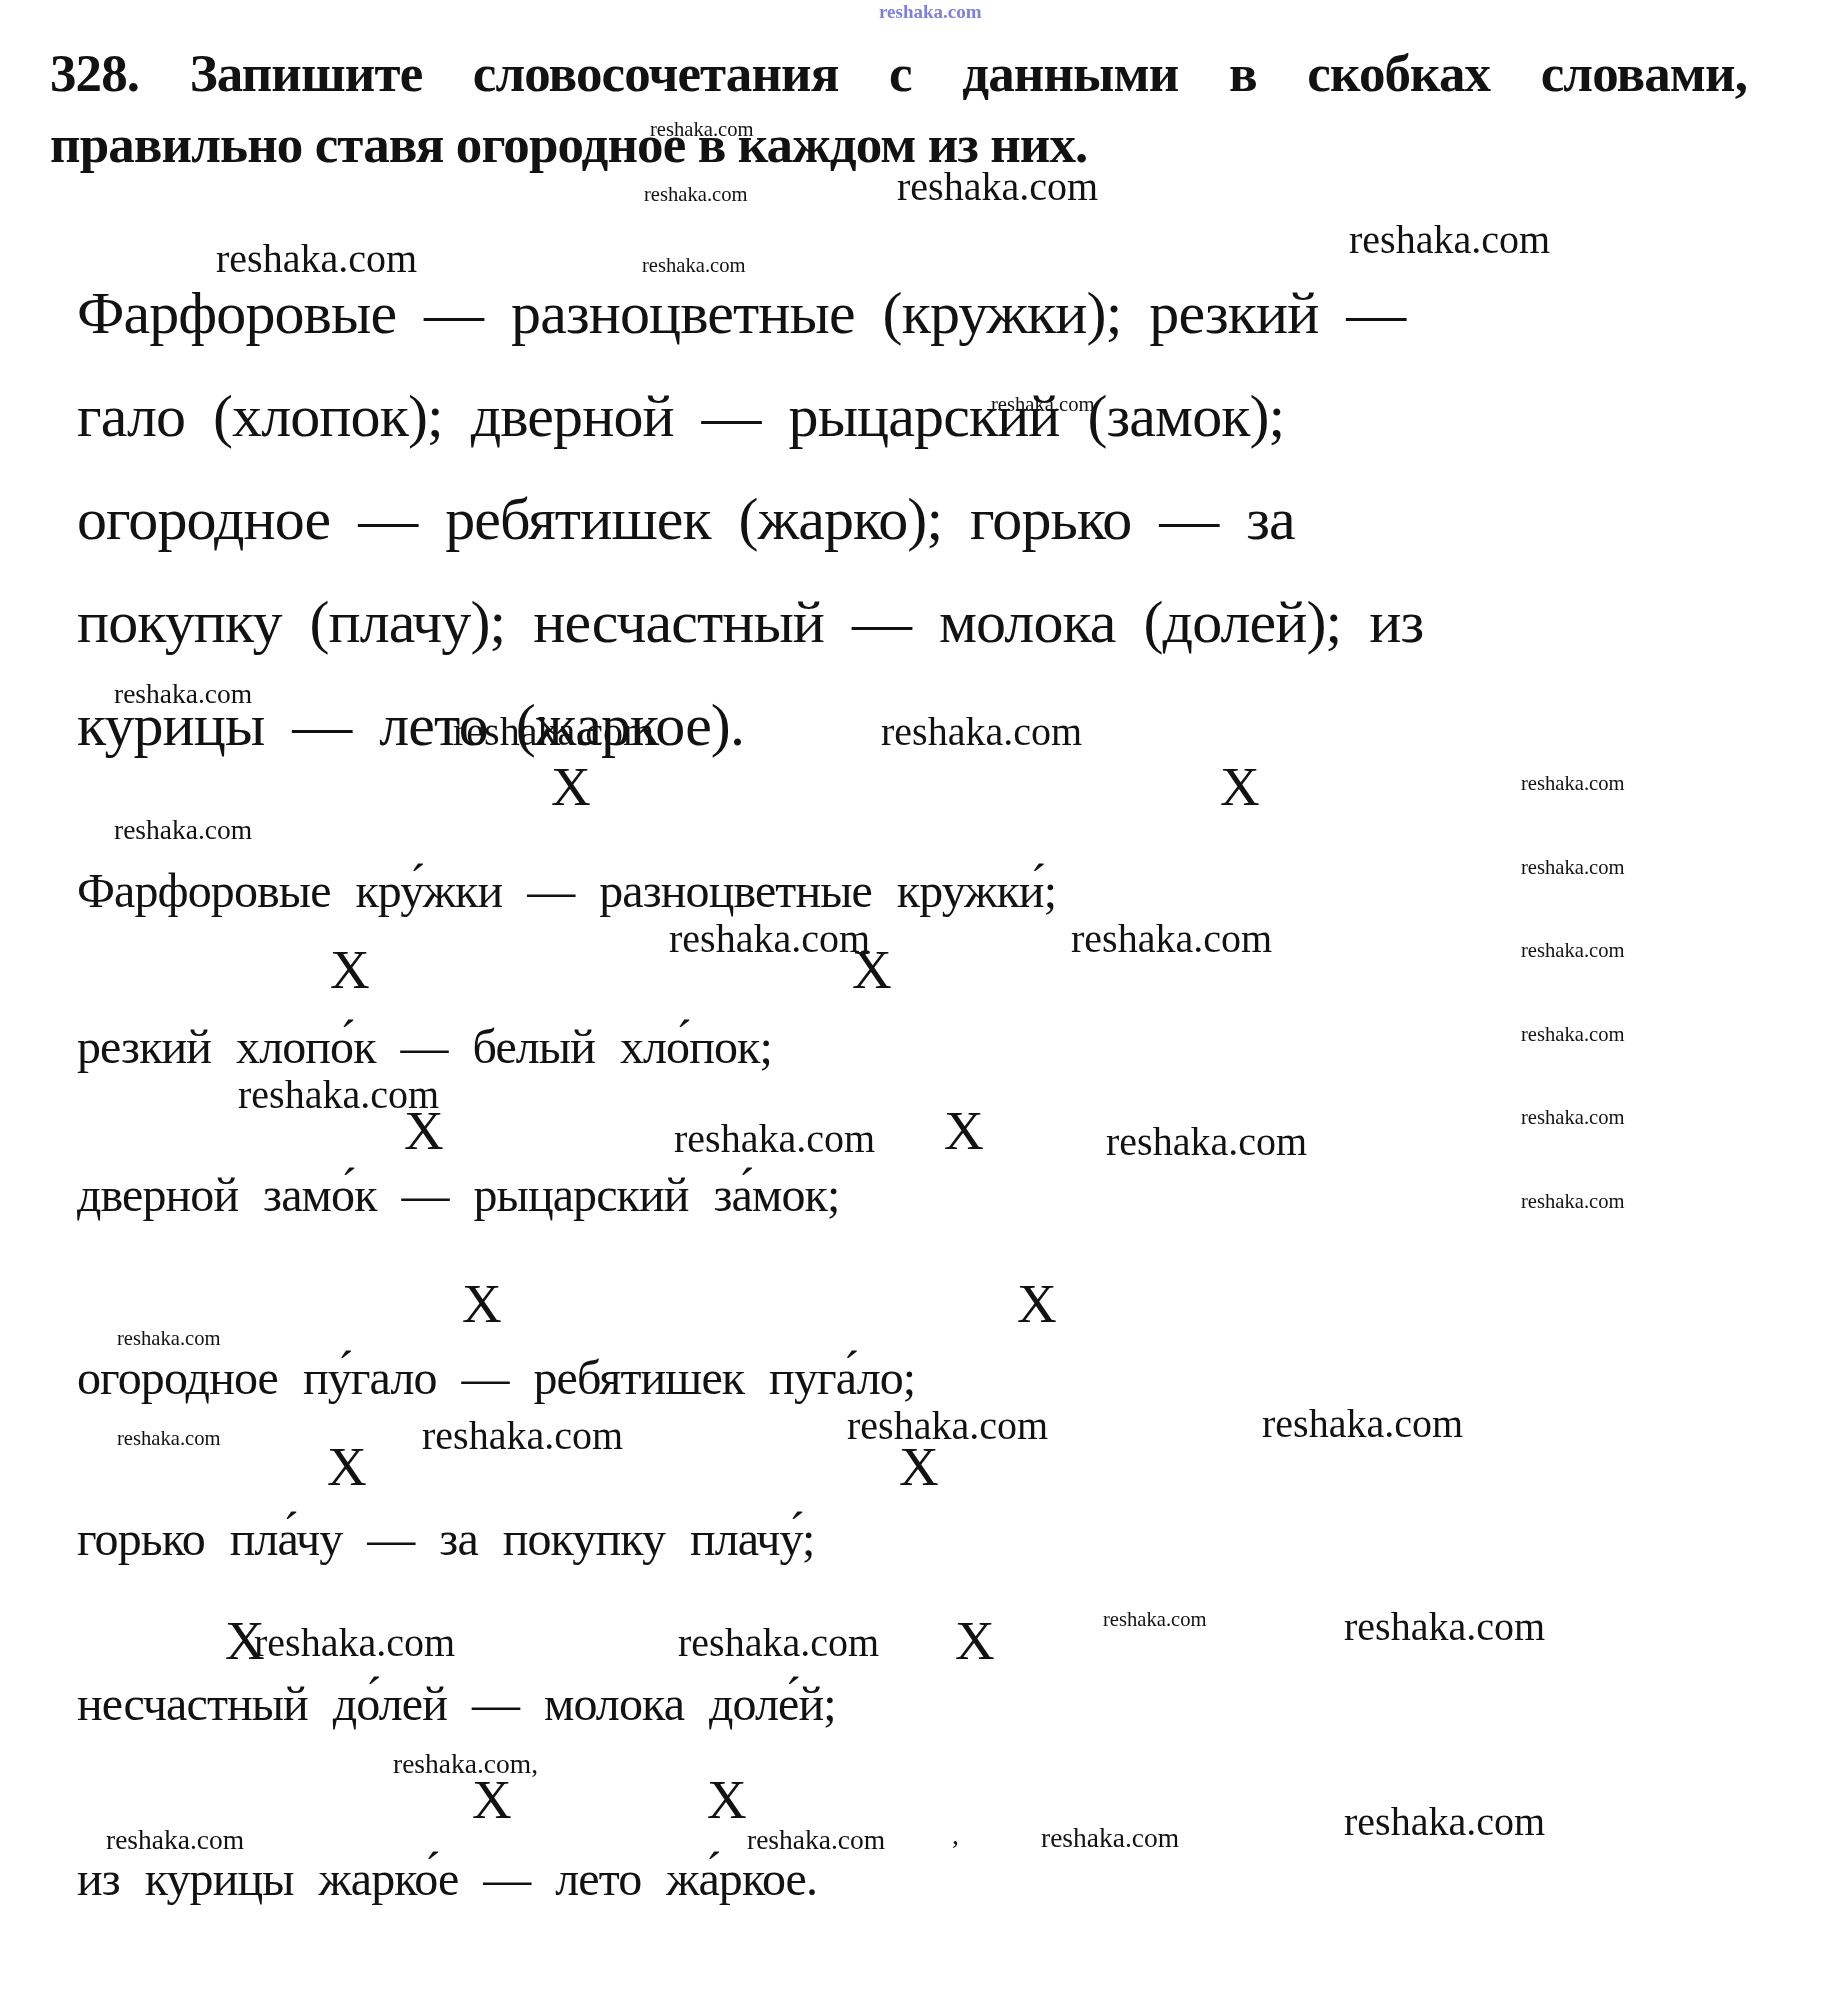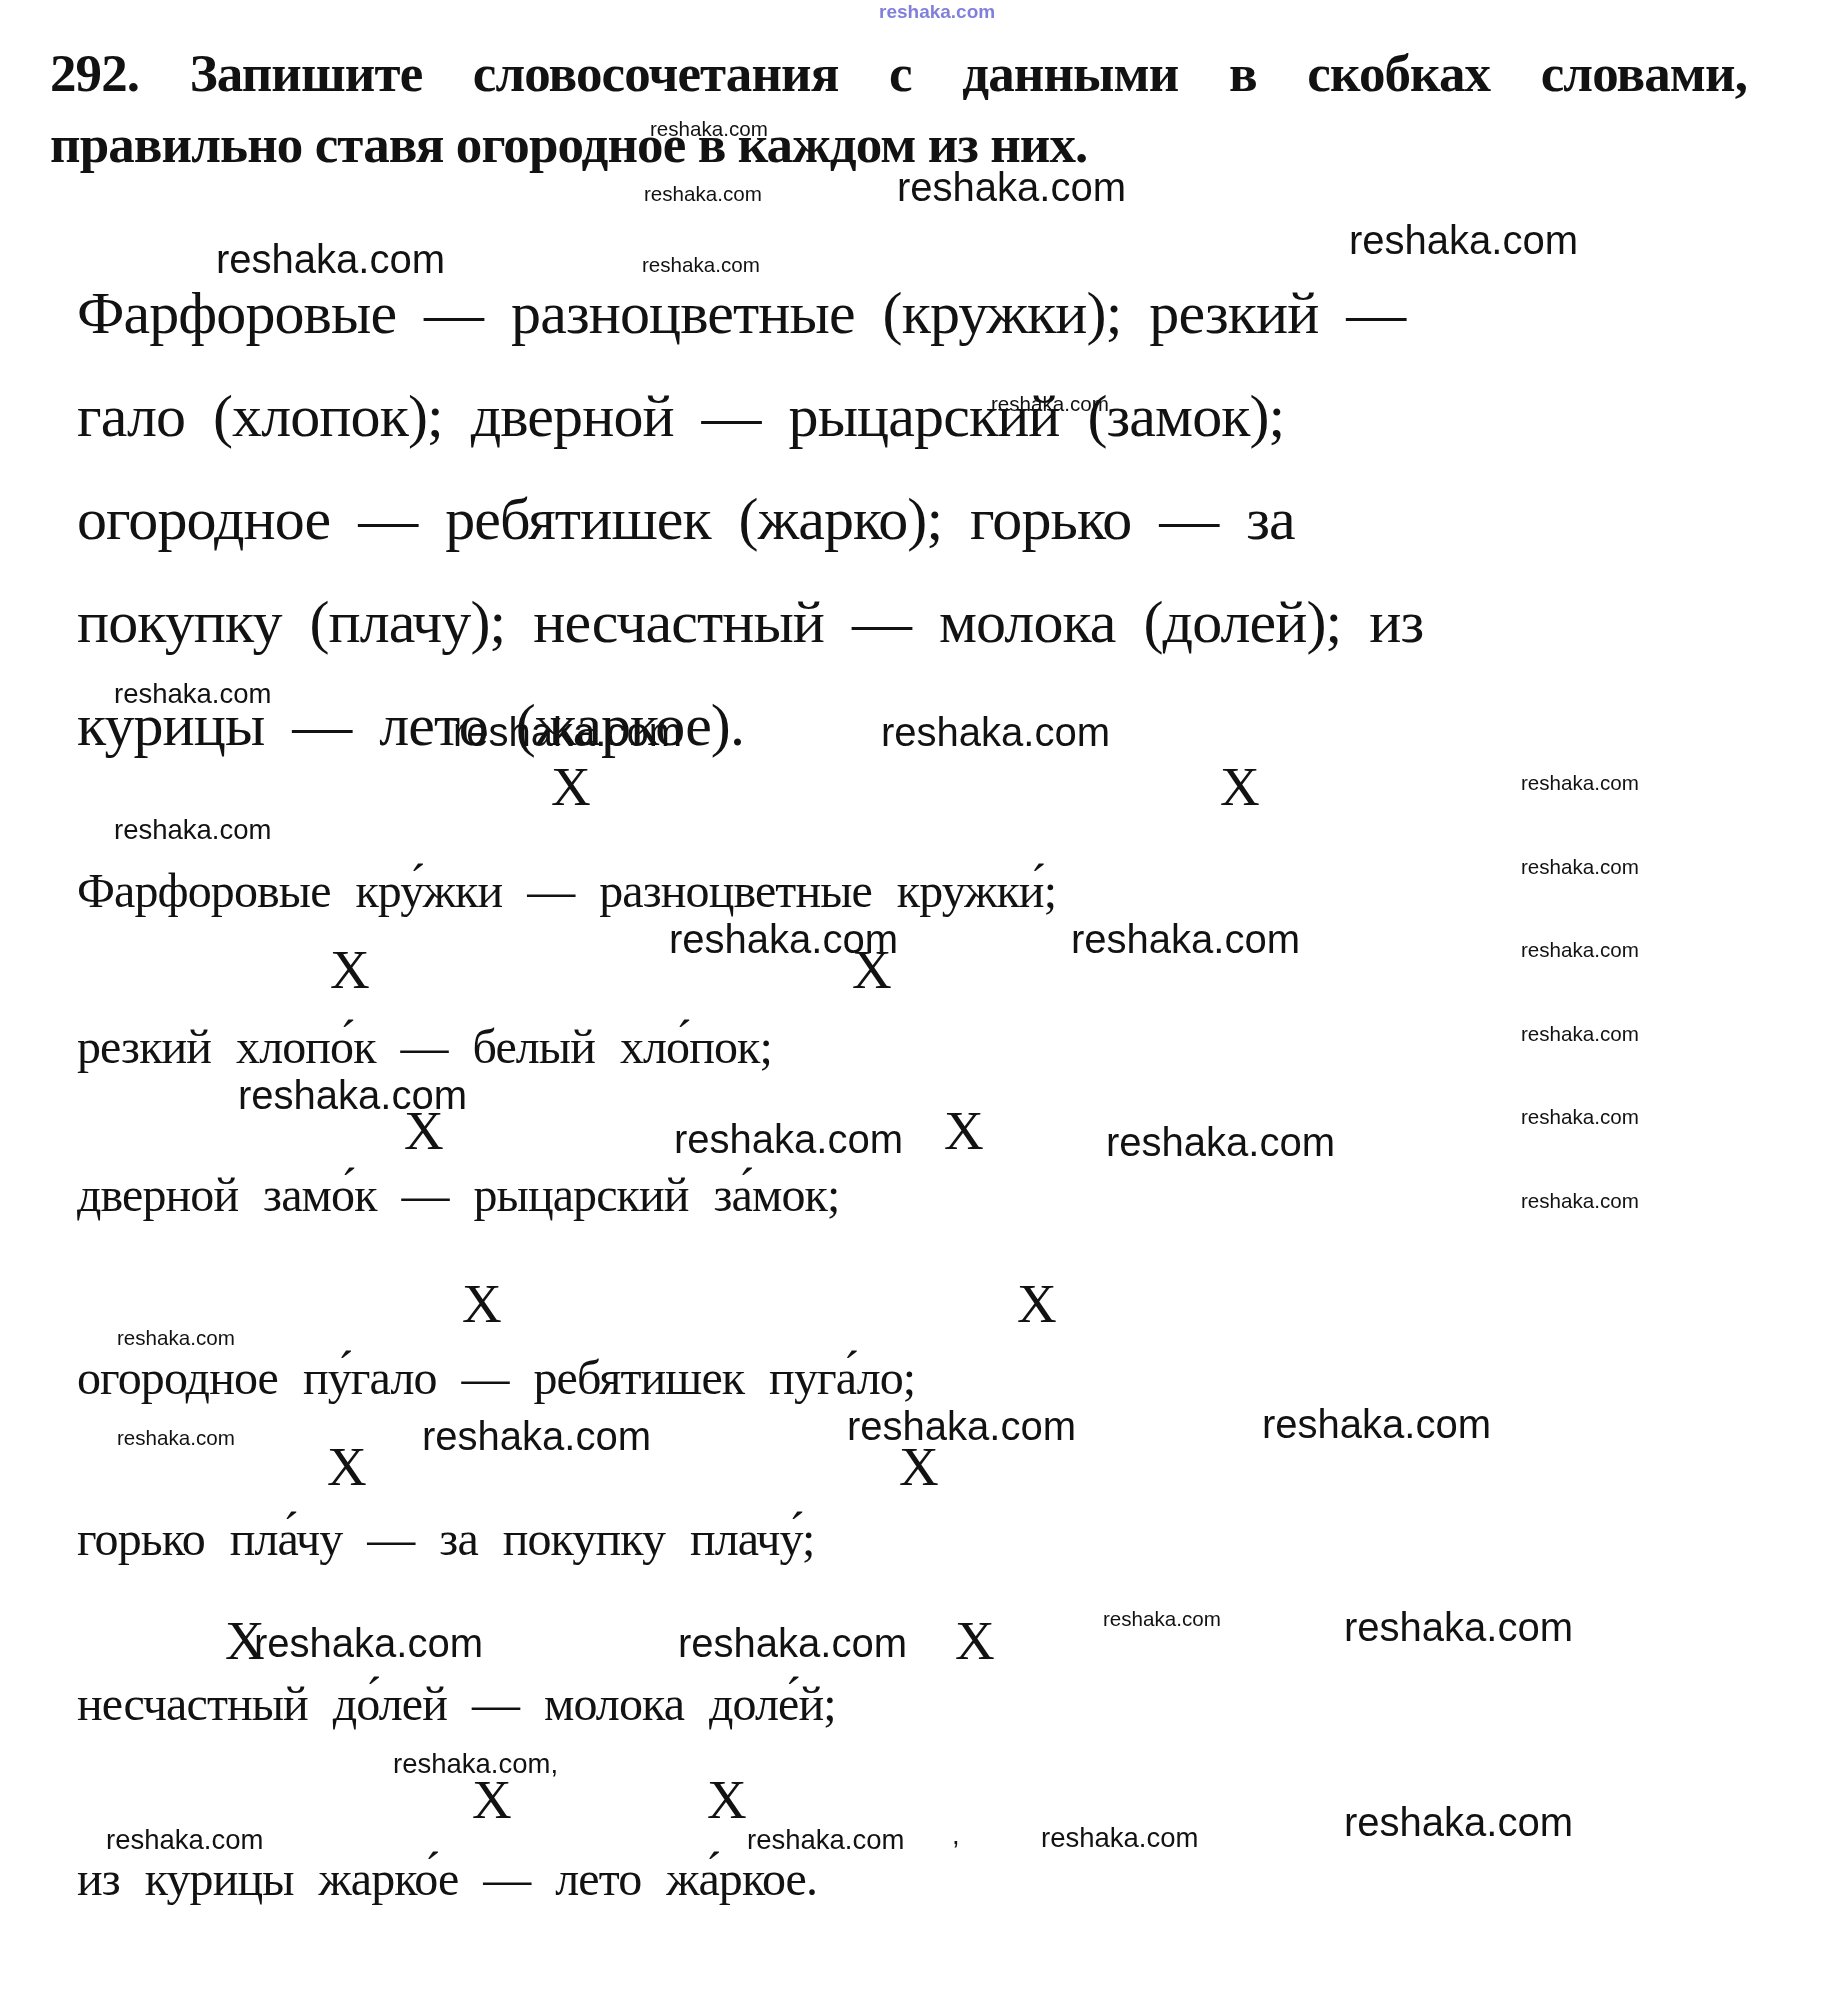--- a/index.html
+++ b/index.html
@@ -49,37 +49,37 @@
     white-space:nowrap;
   }
   .xmark{
     position:absolute;
     font-size:55px;
     line-height:1;
     letter-spacing:0;
   }
   .wm{
     position:absolute;
-    font-family:Liberation Sans, sans-serif;
+    font-family:Liberation Serif, serif;
     color:#121212;
     white-space:nowrap;
     line-height:1;
   }
   .wm.sm{font-size:20.6px;}
   .wm.md{font-size:27.5px;}
   .wm.lg{font-size:40px;}
   .wm.blue{font-size:19px;color:#6b6bd6;font-weight:bold;opacity:.85;}
 </style>
 </head>
 <body>
 
 <div class="page">
 
   <div class="header">
-    <div class="h-line jl">292. Запишите словосочетания с данными в скобках словами,</div>
+    <div class="h-line jl">328. Запишите словосочетания с данными в скобках словами,</div>
     <div class="h-line">правильно ставя огородное в каждом из них.</div>
   </div>
 
   <div class="task">
     <div class="t-line">Фарфоровые — разноцветные (кружки); резкий —</div>
     <div class="t-line">гало (хлопок); дверной — рыцарский (замок);</div>
     <div class="t-line">огородное — ребятишек (жарко); горько — за</div>
     <div class="t-line">покупку (плачу); несчастный — молока (долей); из</div>
     <div class="t-line">курицы — лето (жаркое).</div>
   </div>

